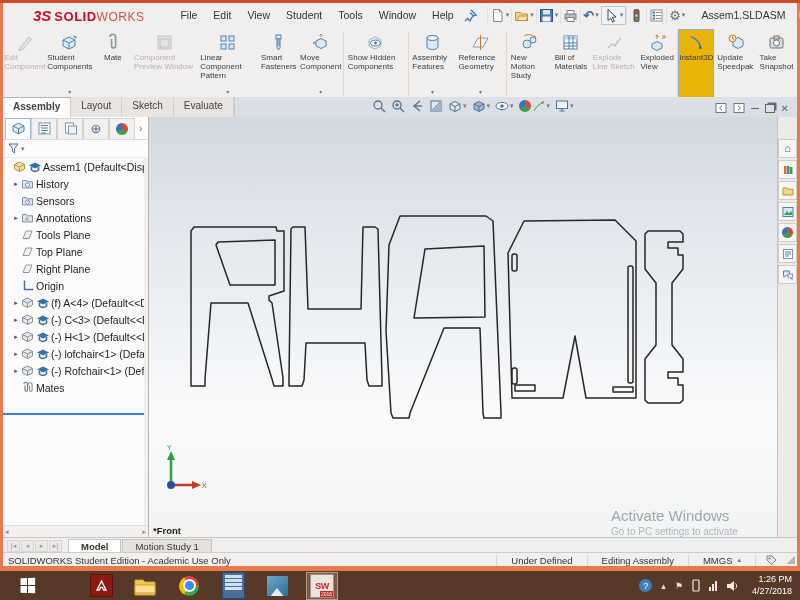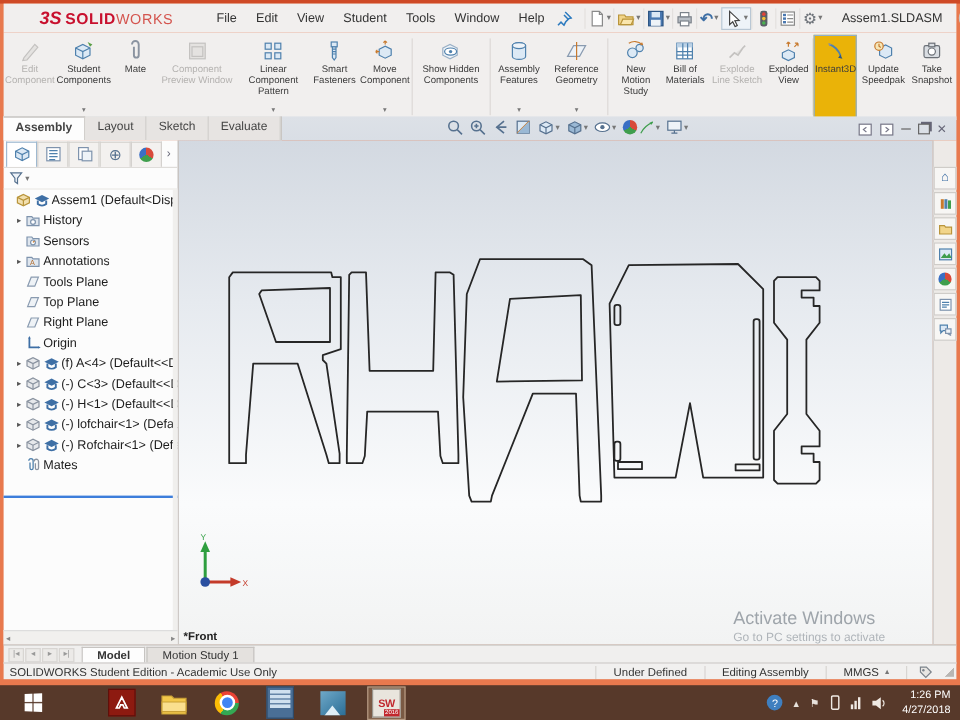--- a/index.html
+++ b/index.html
@@ -25,21 +25,21 @@
           border-radius:10px;height:16px;padding:0 5px;width:138px}
   .search .qm{width:11px;height:11px;border-radius:50%;background:#3f7fbf;color:#fff;font-size:8px;
               display:flex;align-items:center;justify-content:center;flex:none}
   .minbar{display:inline-block;width:8px;height:1px;background:#666;vertical-align:middle}
   .maxbox{display:inline-block;width:8px;height:7px;border:1px solid #666}
   
   .ribbon{left:3px;right:3px;top:27px;height:70px;background:#f1efee;border-bottom:1px solid #cbc8c6;
           display:flex;align-items:stretch;padding:2px 2px 0 2px}
   .rbtn{display:flex;flex-direction:column;align-items:center;justify-content:flex-start;
         min-width:30px;max-width:64px;padding:2px 2px;margin:0;border:1px solid transparent;
-        font-size:8px;color:#3c3c3c;text-align:center;line-height:1.15}
+        font-size:8px;color:#3c3c3c;text-align:left;line-height:1.15}
   .rbtn .ric{height:21px;display:flex;align-items:center}
   .rbtn svg{width:19px;height:19px}
   .rbtn .rarrow{font-size:6px;color:#777;margin-top:auto}
   .rbtn.disabled{color:#b4b2b0}
   .rbtn.disabled svg *{stroke:#c4c2c0 !important;fill:#e4e2e0 !important}
   .rbtn.active{background:#eab308;border:1px solid #8fb0cf}
   .rsep{width:1px;background:#dcd9d6;margin:3px 1px}
   
   .tabrow{left:3px;right:3px;top:97px;height:20px;background:linear-gradient(#dde1e7,#d9dee5)}
   .tabstrip{position:absolute;left:0;top:0;height:20px;display:flex;background:#e7e4e2;

